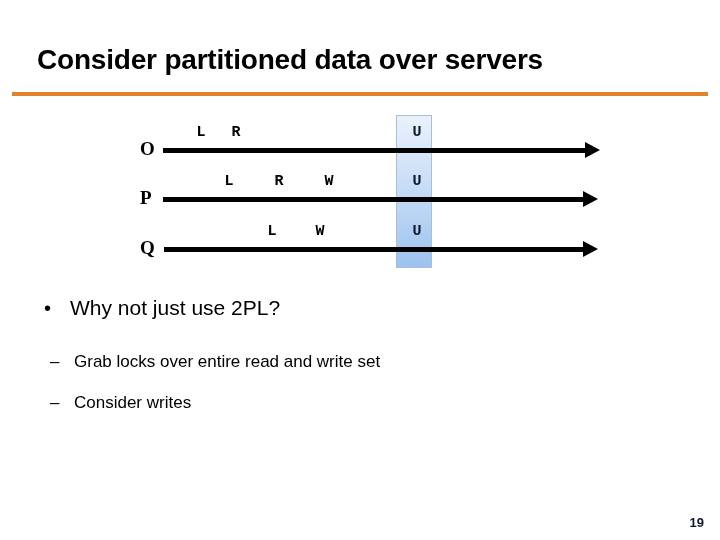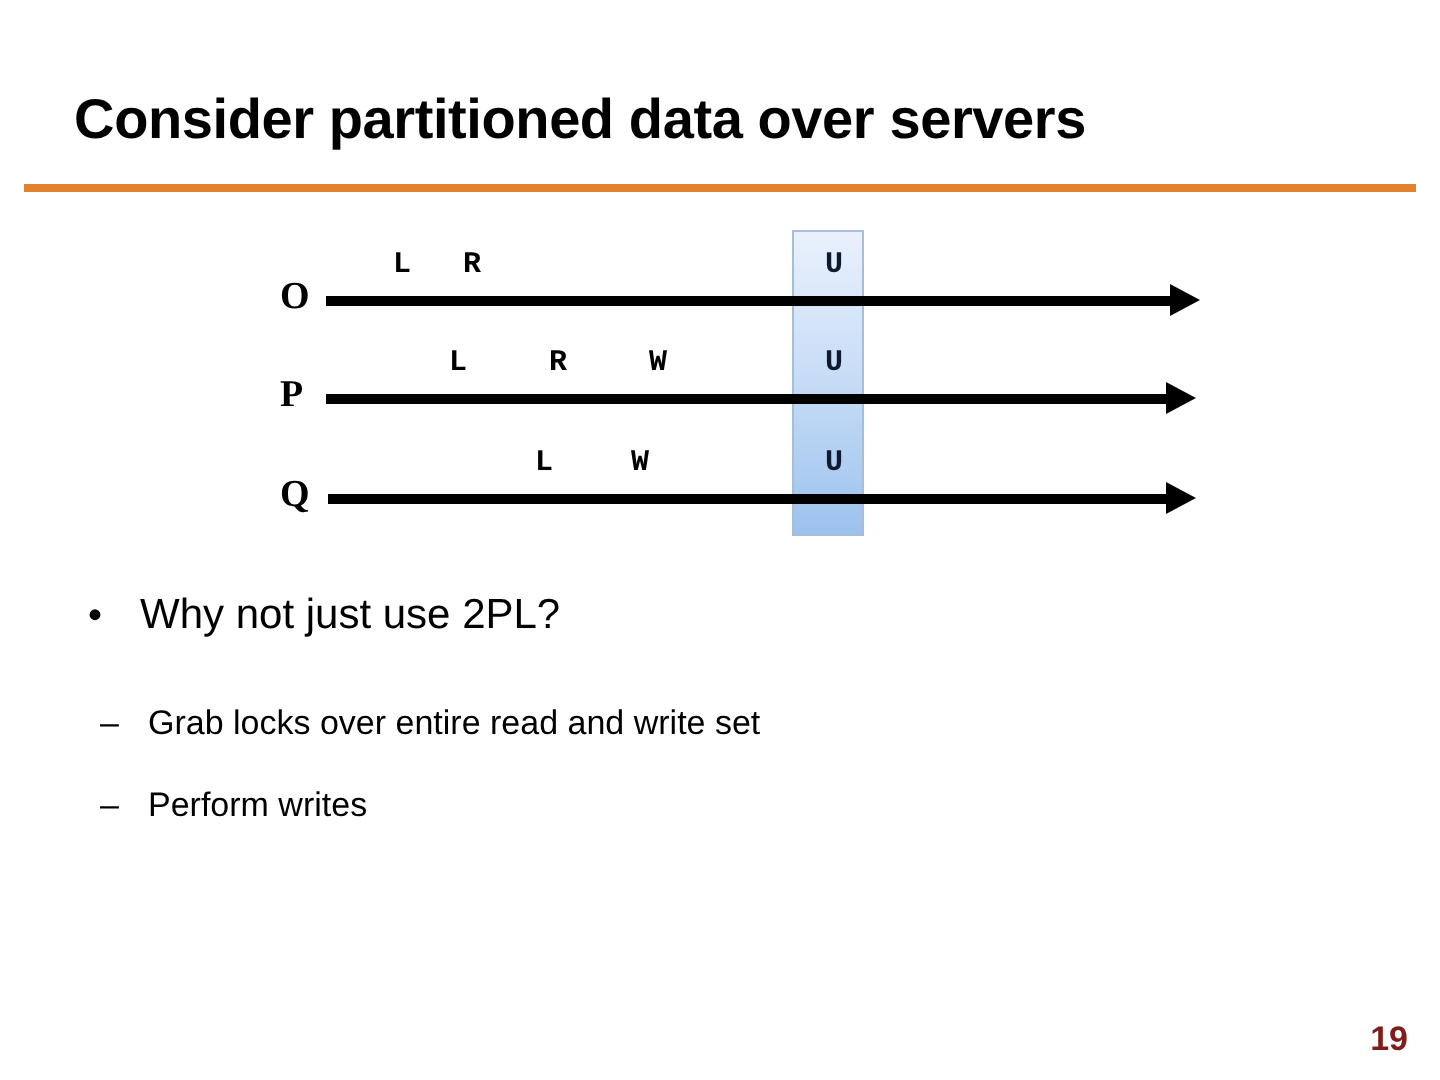--- a/index.html
+++ b/index.html
@@ -139,23 +139,23 @@
     width: 24px;
   }
   .gap-a { height: 32px; }
   .gap-b { height: 20px; }
 
   
   #page-number {
     position: absolute;
     right: 16px;
     bottom: 10px;
-    font-size: 17px;
-    font-weight: bold;
-    color: #7f1d1d;
+    font-size: 13px;
+    font-weight: bold;
+    color: #0f172a;
   }
 </style>
 </head>
 <body>
 
 <div id="slide-title">Consider partitioned data over servers</div>
 <div id="title-rule"></div>
 
 <div id="diagram">
 
@@ -199,21 +199,21 @@
 
   <div class="gap-a"></div>
 
   <div class="bullet-l2">
     <span class="marker">–</span><span>Grab locks over entire read and write set</span>
   </div>
 
   <div class="gap-b"></div>
 
   <div class="bullet-l2">
-    <span class="marker">–</span><span>Perform writes</span>
+    <span class="marker">–</span><span>Consider writes</span>
   </div>
 
   <div class="gap-b"></div>
 
 
 </div>
 
 <div id="page-number">19</div>
 
 </body></html>

